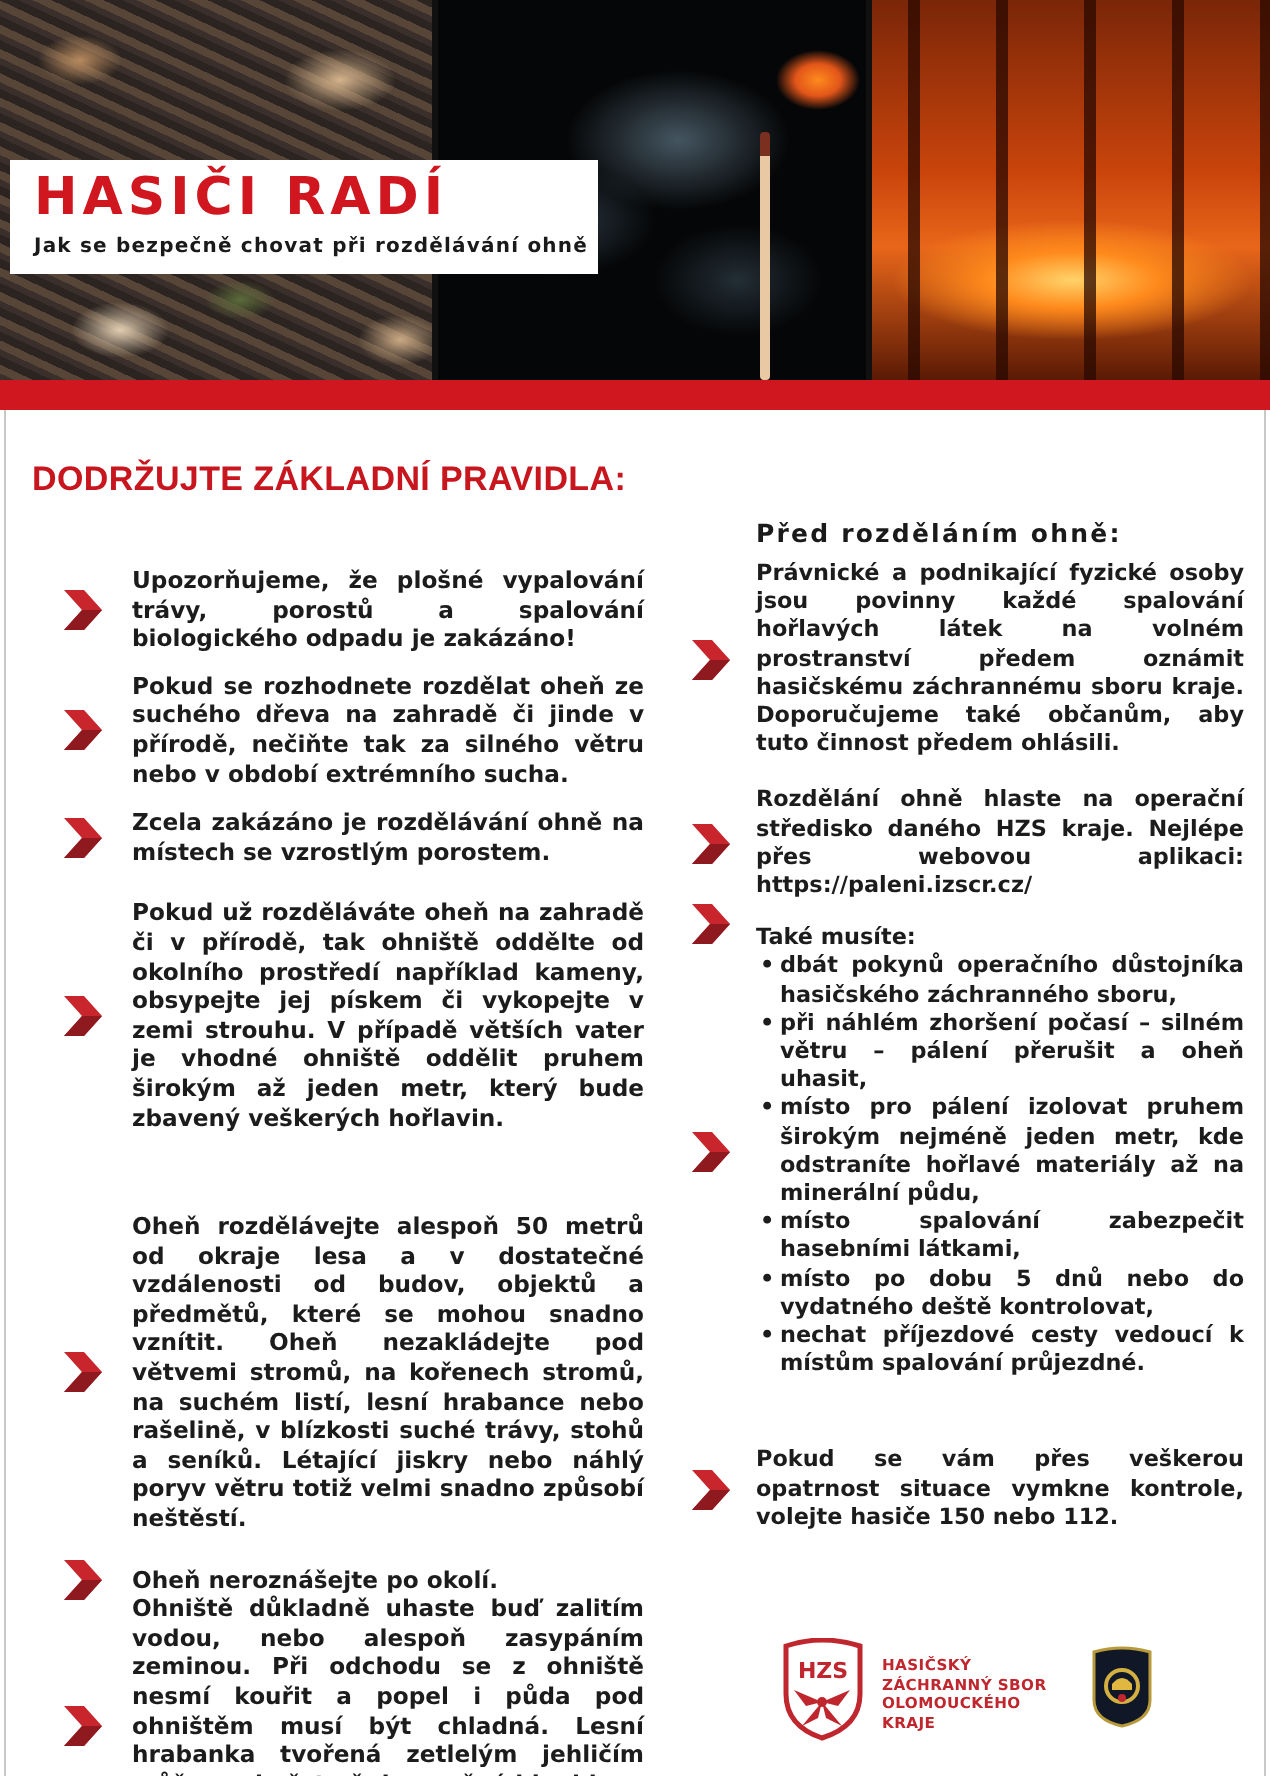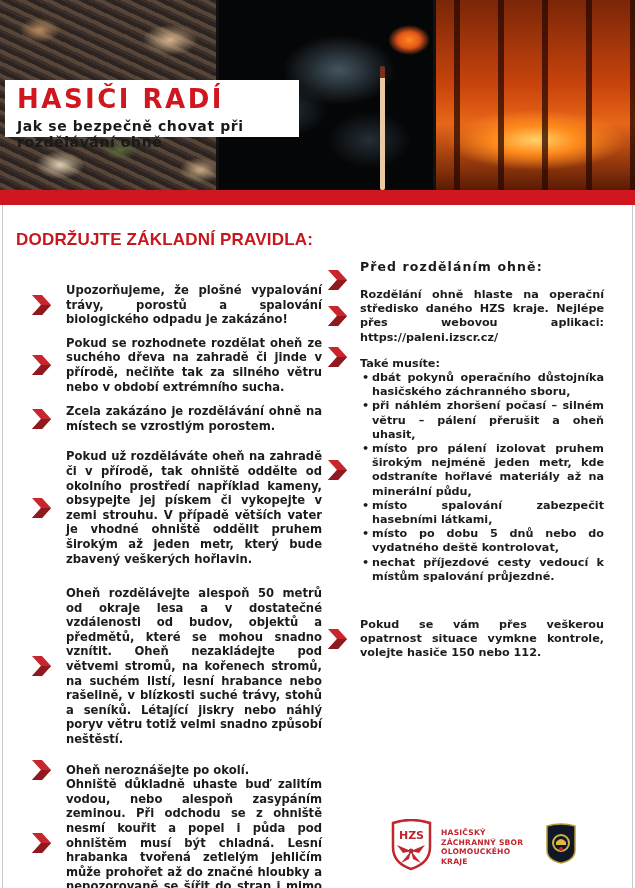--- a/index.html
+++ b/index.html
@@ -31,30 +31,30 @@
   .match-stick { position: absolute; left: 161px; top: 66px; width: 5px; height: 124px; background: linear-gradient(#7b2f1e 0 12px, #e9c9a4 12px); border-radius: 2px; }
   .panel-forest {
     left: 436px; width: 199px;
     background:
       repeating-linear-gradient(90deg, transparent 0 18px, rgba(40,8,0,0.75) 18px 24px, transparent 24px 44px),
       radial-gradient(ellipse 120px 40px at 100px 140px, #ffd36a 0%, #ff8a1c 35%, transparent 75%),
       linear-gradient(#7a2608 0%, #c9440c 45%, #e8661a 65%, #5a1a05 100%);
   }
   .title-box { position: absolute; left: 5px; top: 80px; width: 294px; height: 57px; background: #ffffff; padding: 4px 0 1px 12px; }
   .title-main { font-family: "DejaVu Sans", sans-serif; font-weight: bold; font-size: 26px; color: #d0161e; letter-spacing: 2.5px; line-height: 30px; }
-  .title-sub { font-family: "DejaVu Sans", sans-serif; font-weight: bold; font-size: 14px; color: #1a1a1a; letter-spacing: 0.6px; margin-top: 4px; }
+  .title-sub { font-family: "DejaVu Sans", sans-serif; font-weight: bold; font-size: 10px; color: #1a1a1a; letter-spacing: 0.6px; margin-top: 4px; }
 
   .red-bar { position: absolute; left: 0; top: 190px; width: 635px; height: 15px; background: #d0161e; }
   .page-border { position: absolute; left: 2px; top: 205px; width: 631px; height: 683px; border-left: 1px solid #c8c8c8; border-right: 1px solid #c8c8c8; }
 
   .heading { position: absolute; left: 16px; top: 230px; font-family: "Liberation Sans", sans-serif; font-weight: bold; font-size: 17px; color: #c8161e; letter-spacing: 0.2px; }
 
   .col { position: absolute; }
   .col-left { left: 30px; top: 283px; width: 292px; }
-  .col-right { left: 326px; top: 259px; width: 278px; }
+  .col-right { left: 344px; top: 259px; width: 278px; }
 
   .item { position: relative; padding-left: 36px; font-size: 11.6px; line-height: 14.6px; text-align: justify; font-weight: bold; }
   .item p { margin: 0; }
   .chev { position: absolute; left: 0; width: 22px; height: 24px; top: 50%; margin-top: -12px; }
   .right-head { font-family: "DejaVu Sans", sans-serif; font-weight: bold; font-size: 12.5px; letter-spacing: 1.1px; padding-left: 34px; margin-bottom: 6px; color: #1a1a1a; }
   .col-right .item { padding-left: 34px; font-size: 11.2px; line-height: 14.2px; }
   ul.bul { list-style: none; margin: 0; }
   ul.bul li { position: relative; padding-left: 12px; }
   ul.bul li::before { content: "•"; position: absolute; left: 2px; top: 0; }
   .final { font-weight: bold; font-size: 12.6px; line-height: 15.5px; }
@@ -97,21 +97,21 @@
       </svg>
     <p>Pokud se rozhodnete rozdělat oheň ze suchého dřeva na zahradě či jinde v přírodě, nečiňte tak za silného větru nebo v období extrémního sucha.</p>
   </div>
   <div class="item" style="margin-bottom:16px">
     <svg class="chev" viewBox="0 0 22 24">
         <path d="M2 2 L12 2 L21 12 L12 22 L2 22 L11 12 Z" fill="#c8262c"></path>
         <path d="M11 12 L2 22 L12 22 L21 12 Z" fill="#8e1a1f"></path>
       </svg>
     <p>Zcela zakázáno je rozdělávání ohně na místech se vzrostlým porostem.</p>
   </div>
-  <div class="item" style="margin-bottom:20px">
+  <div class="item" style="margin-bottom:40px">
     <svg class="chev" viewBox="0 0 22 24">
         <path d="M2 2 L12 2 L21 12 L12 22 L2 22 L11 12 Z" fill="#c8262c"></path>
         <path d="M11 12 L2 22 L12 22 L21 12 Z" fill="#8e1a1f"></path>
       </svg>
     <p>Pokud už rozděláváte oheň na zahradě či v přírodě, tak ohniště oddělte od okolního prostředí například kameny, obsypejte jej pískem či vykopejte v zemi strouhu. V případě větších vater je vhodné ohniště oddělit pruhem širokým až jeden metr, který bude zbavený veškerých hořlavin.</p>
   </div>
   <div class="item" style="margin-bottom:16px">
     <svg class="chev" viewBox="0 0 22 24">
         <path d="M2 2 L12 2 L21 12 L12 22 L2 22 L11 12 Z" fill="#c8262c"></path>
         <path d="M11 12 L2 22 L12 22 L21 12 Z" fill="#8e1a1f"></path>
@@ -134,20 +134,21 @@
   </div>
 </div>
 
 <div class="col col-right">
   <div class="right-head">Před rozděláním ohně:</div>
   <div class="item" style="margin-bottom:14px">
     <svg class="chev" viewBox="0 0 22 24">
         <path d="M2 2 L12 2 L21 12 L12 22 L2 22 L11 12 Z" fill="#c8262c"></path>
         <path d="M11 12 L2 22 L12 22 L21 12 Z" fill="#8e1a1f"></path>
       </svg>
+    <p>Právnické a podnikající fyzické osoby jsou povinny každé spalování hořlavých látek na volném prostranství předem oznámit hasičskému záchrannému sboru kraje.  Doporučujeme také občanům, aby tuto činnost předem ohlásili.</p>
   </div>
   <div class="item" style="margin-bottom:12px">
     <svg class="chev" viewBox="0 0 22 24">
         <path d="M2 2 L12 2 L21 12 L12 22 L2 22 L11 12 Z" fill="#c8262c"></path>
         <path d="M11 12 L2 22 L12 22 L21 12 Z" fill="#8e1a1f"></path>
       </svg>
     <p>Rozdělání ohně hlaste na operační středisko daného HZS kraje. Nejlépe přes webovou aplikaci: https://paleni.izscr.cz/</p>
   </div>
   <div class="item" style="margin-bottom:12px">
     <svg class="chev" viewBox="0 0 22 24">

